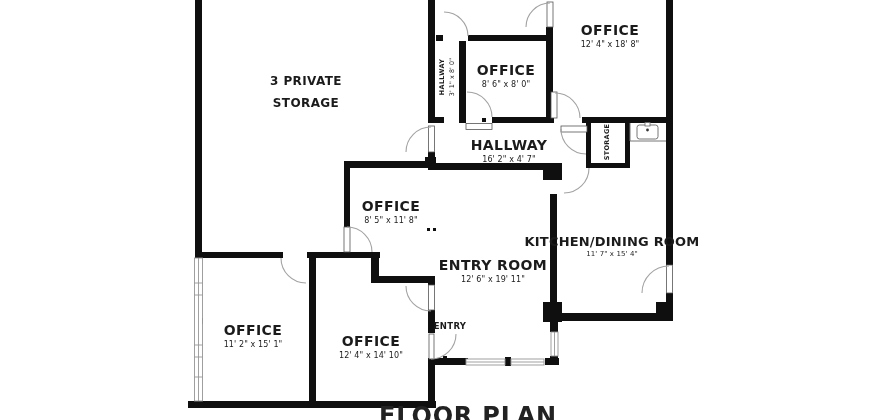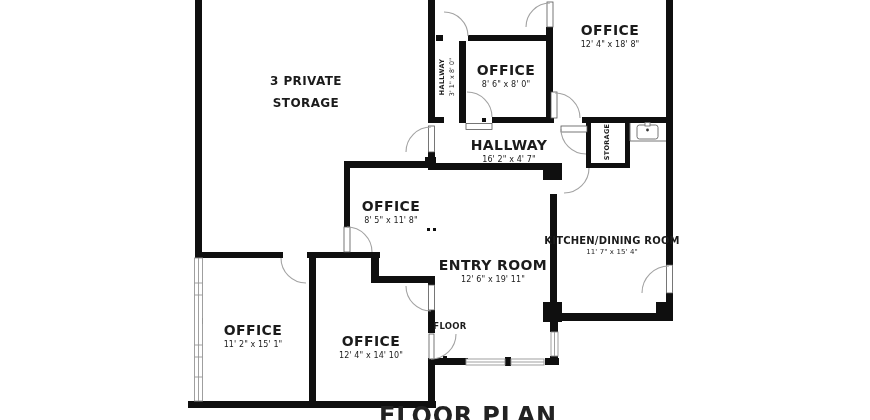--- a/index.html
+++ b/index.html
@@ -3,21 +3,21 @@
 <meta charset="utf-8">
 <style>
   html,body{margin:0;padding:0;background:#ffffff;}
   #stage{position:relative;width:870px;height:420px;background:#ffffff;overflow:hidden;
          font-family:"DejaVu Sans","Liberation Sans",sans-serif;color:#1b1b1b;}
   #walls{position:absolute;left:0;top:0;}
   .lbl{position:absolute;transform:translate(-50%,-50%);text-align:center;white-space:nowrap;line-height:1.18;}
   .lbl.vert{transform:translate(-50%,-50%) rotate(-90deg);}
   .rname{font-weight:bold;font-size:14px;letter-spacing:.4px;}
   .rdims{font-size:8px;letter-spacing:.1px;margin-top:1px;}
-  .small .rname{font-size:10px;letter-spacing:.2px;text-align:right;}
+  .small .rname{font-size:13px;letter-spacing:.2px;text-align:right;}
   .small .rdims{font-size:7px;}
   .tiny .rname{font-size:6.5px;letter-spacing:.3px;}
   .tiny .rdims{font-size:6.3px;}
   .callout{position:absolute;transform:translate(-50%,-50%);text-align:center;
            font-weight:bold;font-size:12px;letter-spacing:.4px;line-height:22px;white-space:nowrap;margin-top:24px;}
   .plan-title{position:absolute;transform:translateX(-50%);top:402px;
               font-size:24px;font-weight:600;letter-spacing:.8px;color:#222;white-space:nowrap;}
   .clipped-dims{position:absolute;transform:translateX(-50%);top:-7px;font-size:8px;white-space:nowrap;}
   .entry-lbl{font-weight:bold;font-size:8.5px;letter-spacing:.3px;}
 </style>
@@ -189,21 +189,21 @@
     <div class="rname">ENTRY ROOM</div>
     <div class="rdims">12' 6" x 19' 11"</div>
   </div>
 
   <div class="lbl small" style="left:612px;top:246px">
     <div class="rname">KITCHEN/DINING ROOM</div>
     <div class="rdims">11' 7" x 15' 4"</div>
   </div>
 
   <div class="lbl" style="left:450px;top:326px">
-    <div class="entry-lbl">FLOOR</div>
+    <div class="entry-lbl">ENTRY</div>
   </div>
 
   <div class="lbl" style="left:253px;top:335px">
     <div class="rname">OFFICE</div>
     <div class="rdims">11' 2" x 15' 1"</div>
   </div>
 
   <div class="lbl" style="left:371px;top:346px">
     <div class="rname">OFFICE</div>
     <div class="rdims">12' 4" x 14' 10"</div>

